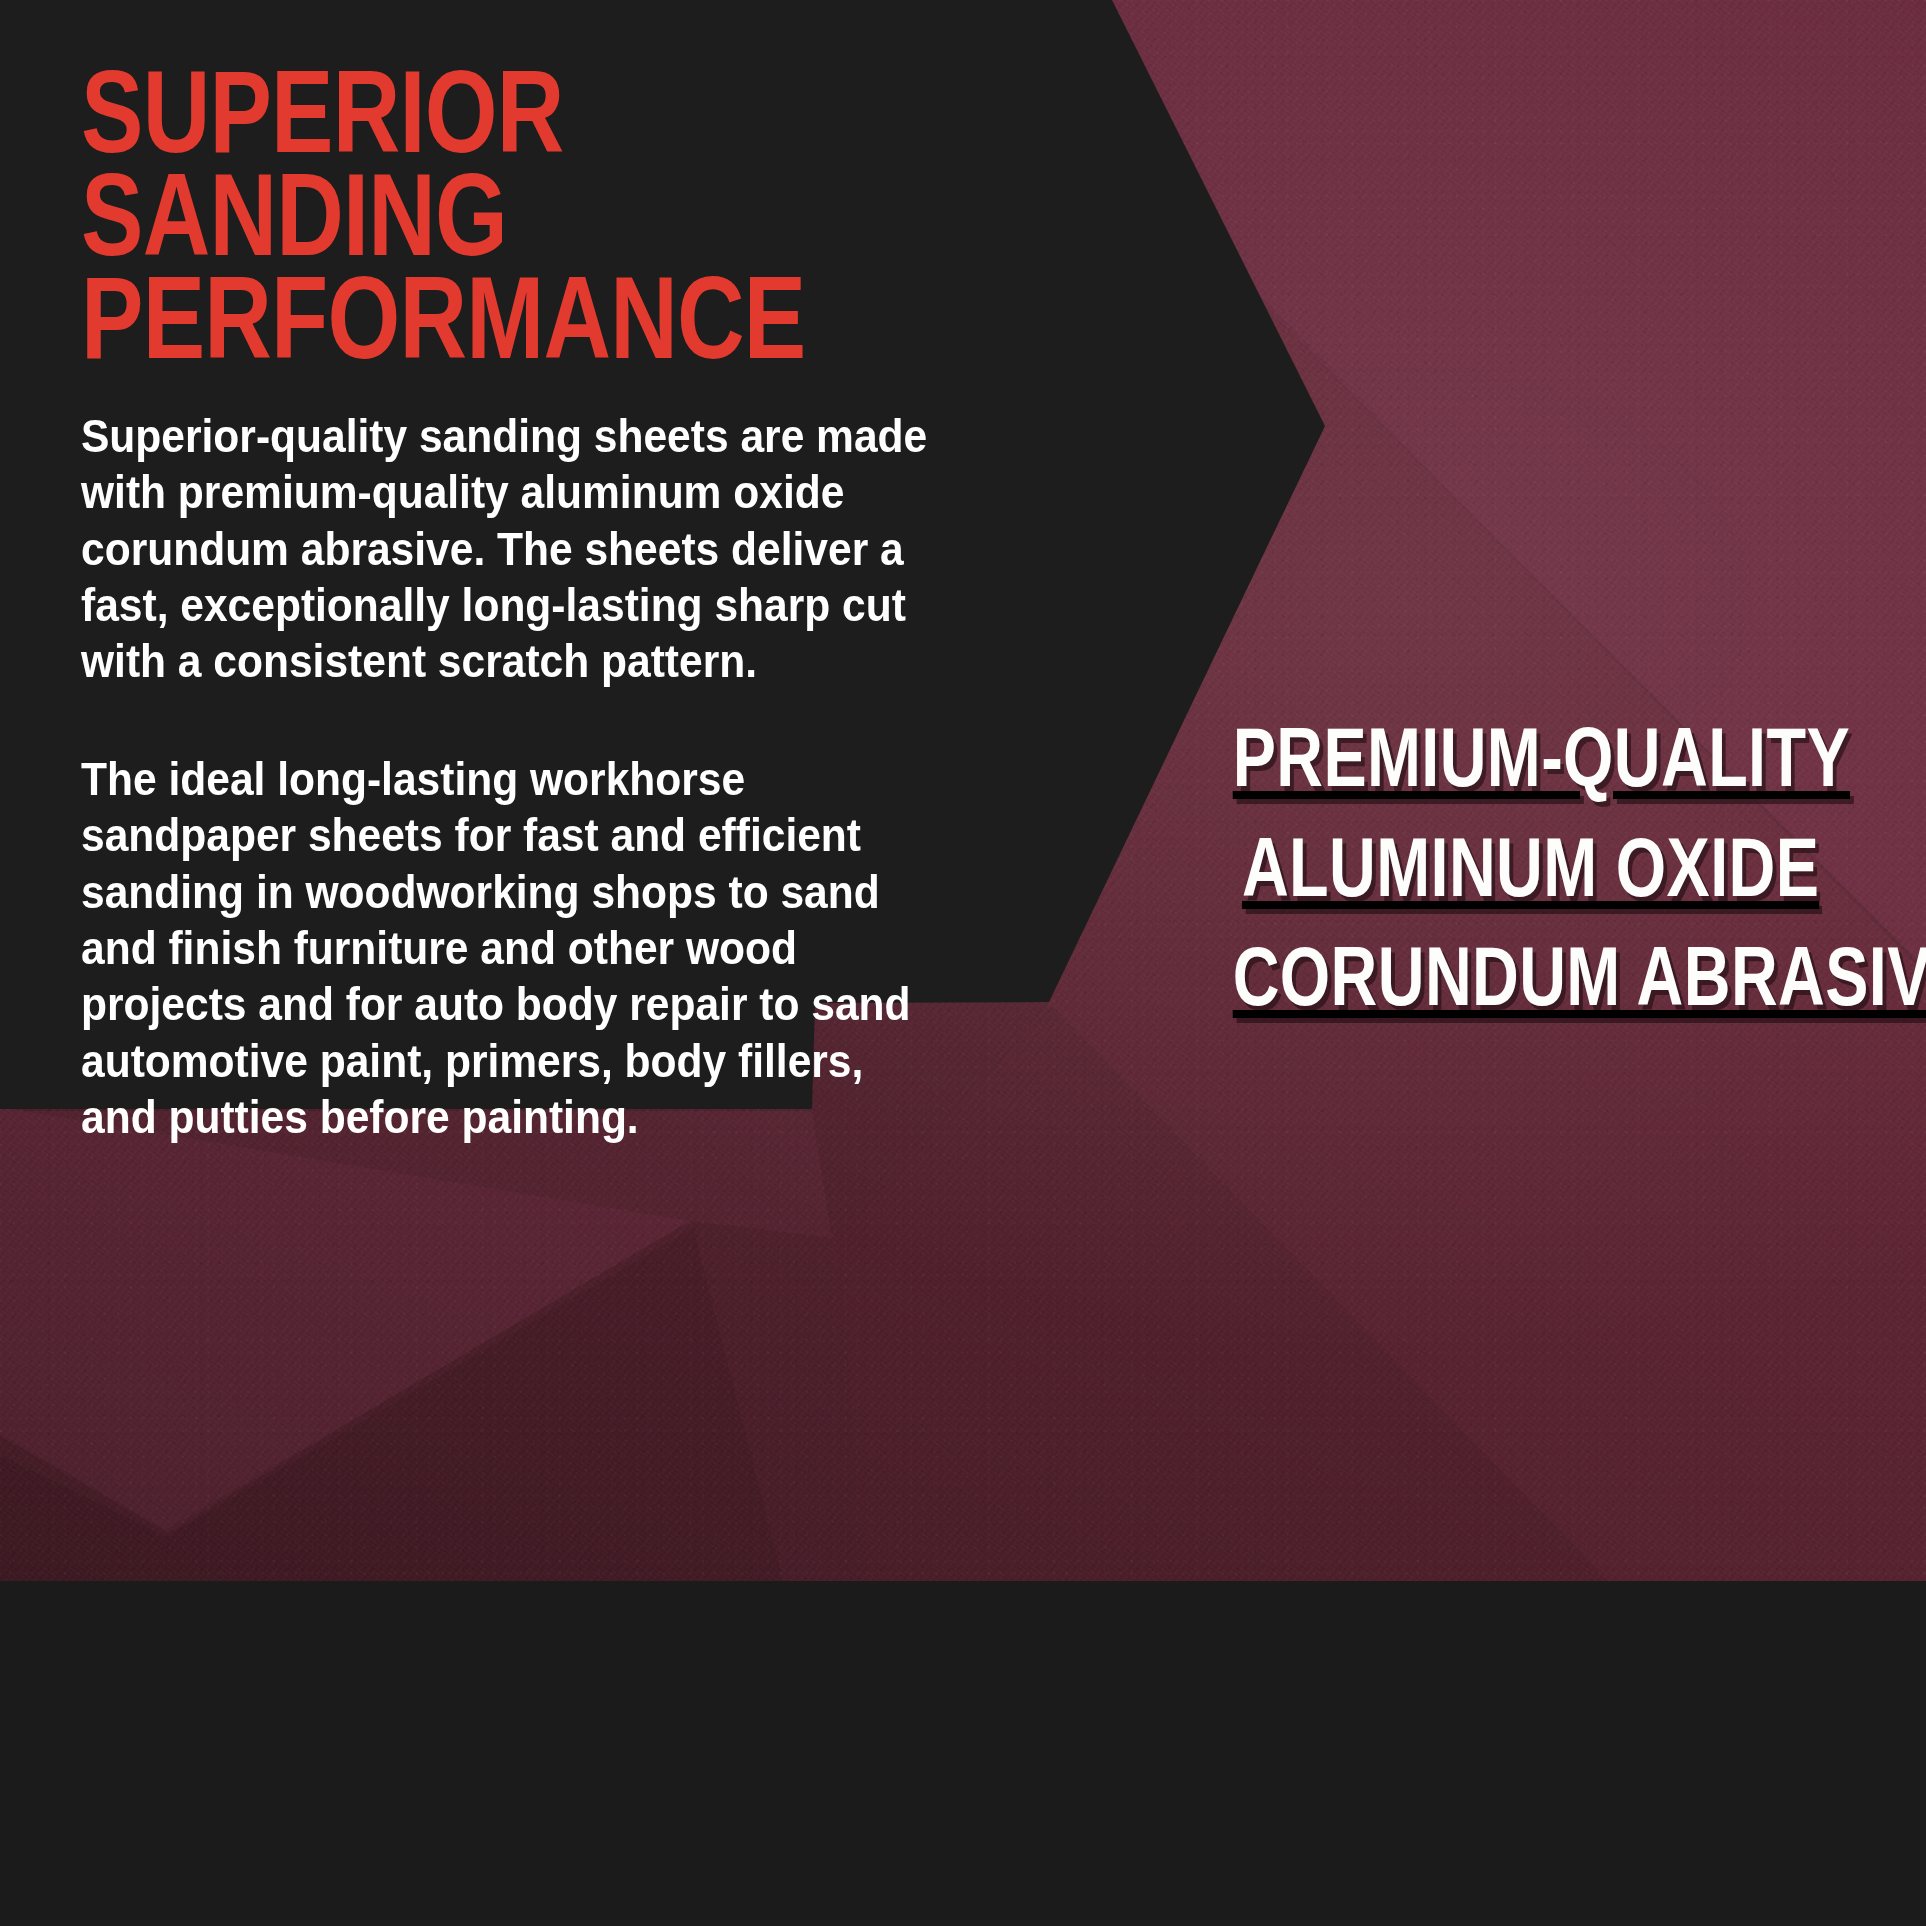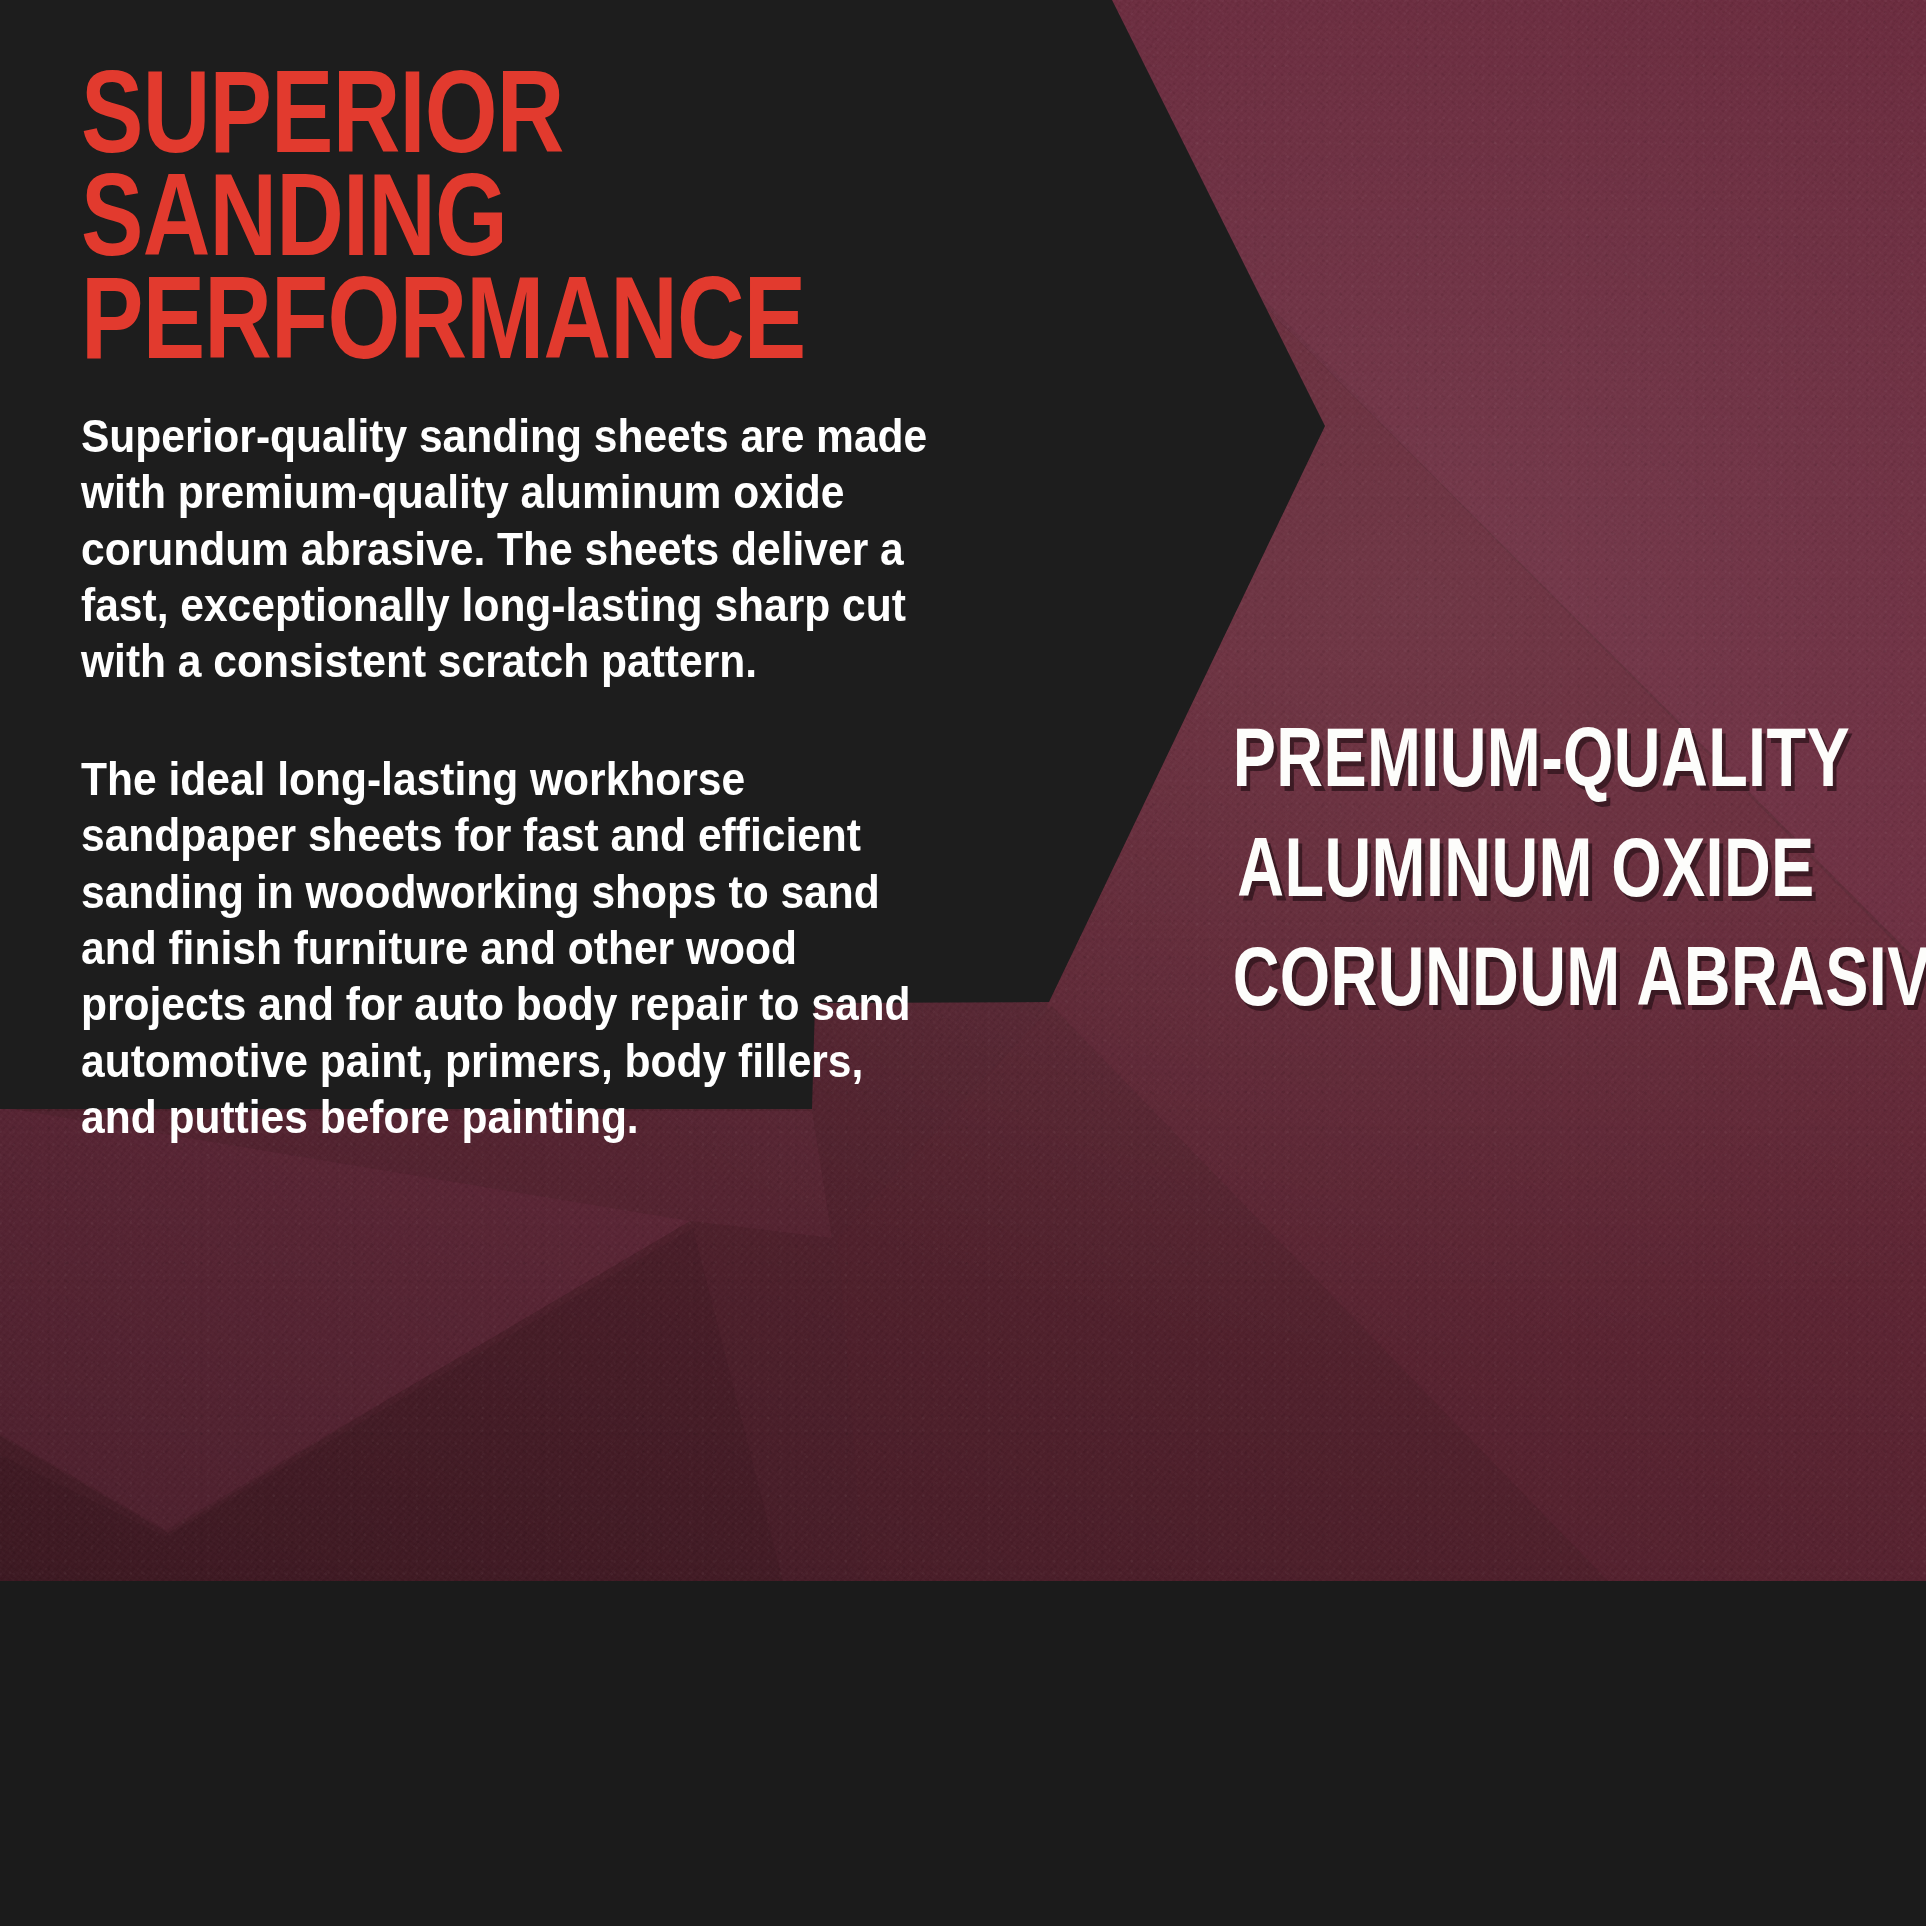--- a/index.html
+++ b/index.html
@@ -95,22 +95,23 @@
     width: 955px;
   }
   .para + .para { margin-top: 61px; }
 
   
   .callout {
     position: absolute;
     right: 61px;
     bottom: 549px;
     width: 752px;
-    text-align: center;
+    text-align: right;
     z-index: 6;
+    text-decoration: underline;
   }
   .callout-line {
     color: #fdfdfb;
     font-weight: 700;
     font-size: 83px;
     line-height: 1.32;
     letter-spacing: 0.5px;
     text-transform: uppercase;
     transform: scaleX(.78);
     white-space: nowrap;

